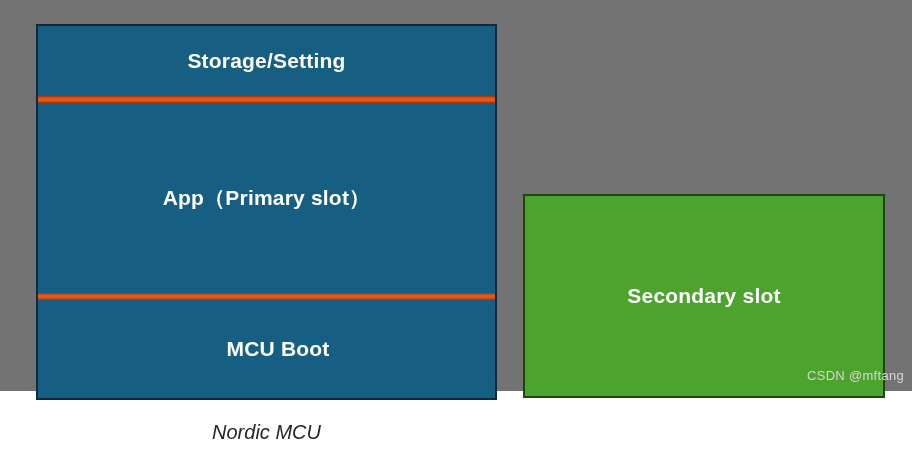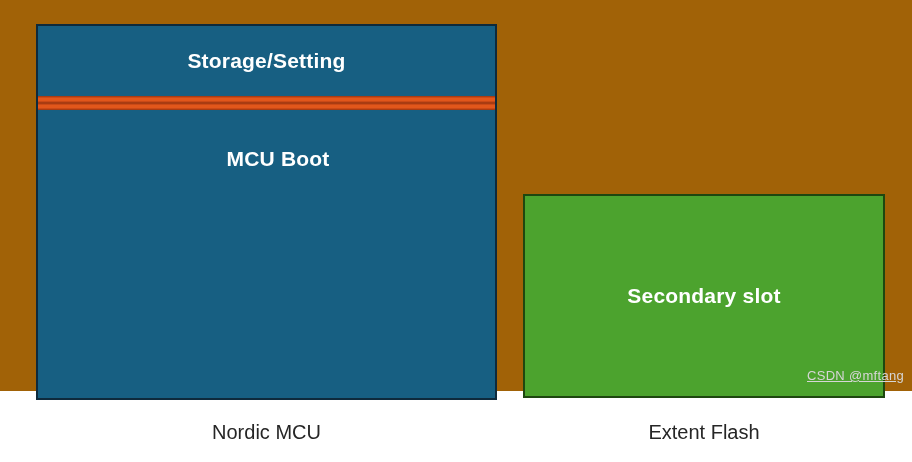--- a/index.html
+++ b/index.html
@@ -10,21 +10,21 @@
     width: 912px;
     height: 462px;
     background: #ffffff;
     font-family: "Liberation Sans", sans-serif;
     overflow: hidden;
   }
   #canvas {
     position: relative;
     width: 912px;
     height: 391px;
-    background: #a16207;
+    background: #737373;
   }
 
   
   .mcu-stack {
     position: absolute;
     left: 36px;
     top: 24px;
     width: 461px;
     height: 376px;
     box-sizing: border-box;
@@ -97,65 +97,67 @@
     font-size: 20px;
     font-weight: normal;
     line-height: 1.2;
     text-align: center;
     white-space: nowrap;
   }
   .caption-mcu {
     left: 36px;
     top: 420px;
     width: 461px;
+    font-style: italic;
   }
   .caption-flash {
     left: 523px;
     top: 420px;
     width: 362px;
   }
 
   
   .watermark {
     position: absolute;
     right: 8px;
     bottom: 8px;
     color: #d6d6d6;
     font-size: 13px;
     font-weight: normal;
     letter-spacing: 0.3px;
     white-space: nowrap;
-    text-decoration: underline;
   }
 </style>
 </head>
 <body>
 
 <div id="canvas">
 
   <div class="mcu-stack">
 
     <div class="mcu-region region-storage">
       <span class="block-label">Storage/Setting</span>
     </div>
 
     <div class="divider"></div>
 
+    <div class="mcu-region region-app">
+      <span class="block-label">App（Primary slot）</span>
+    </div>
 
     <div class="divider"></div>
 
     <div class="mcu-region region-boot">
       <span class="block-label">MCU Boot</span>
     </div>
 
   </div>
 
   <div class="flash-block">
     <span class="block-label">Secondary slot</span>
   </div>
 
   <div class="caption caption-mcu">Nordic MCU</div>
 
-  <div class="caption caption-flash">Extent Flash</div>
 
   <div class="watermark">CSDN @mftang</div>
 
 </div>
 
 </body></html>

